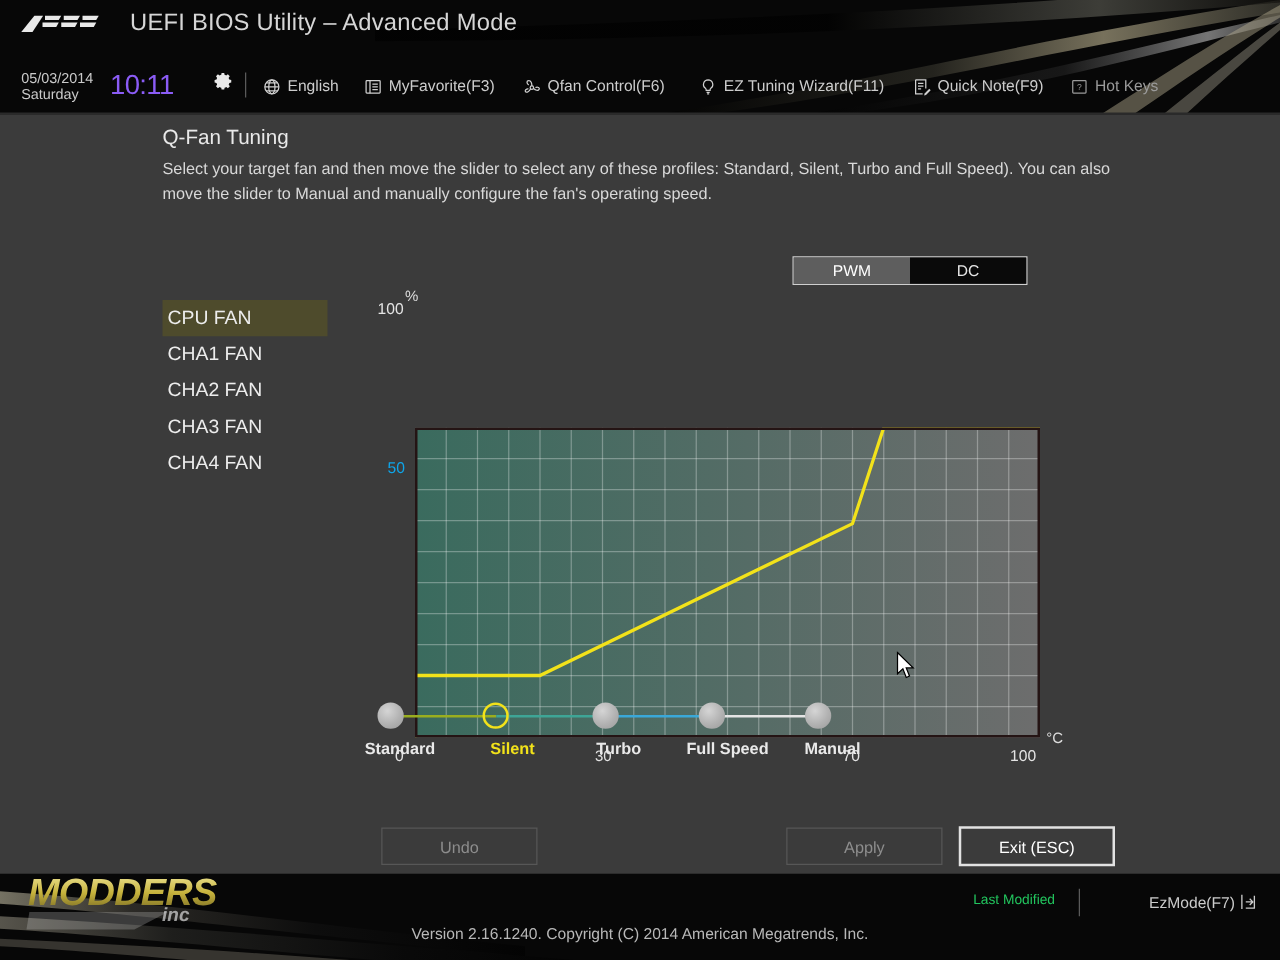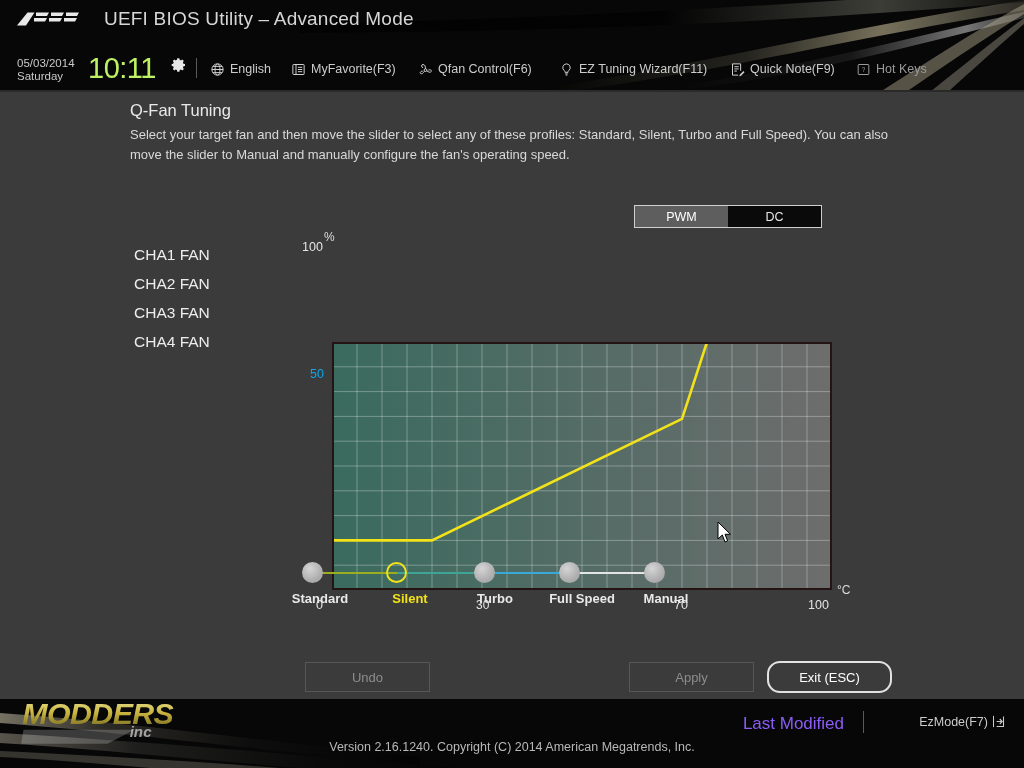--- a/index.html
+++ b/index.html
@@ -28,21 +28,21 @@
   }
   .hdr-title {
     position: absolute; left: 104px; top: 8px;
     font-size: 19px; color: #d6d6d6; letter-spacing: .2px;
   }
   .dt-block { position: absolute; left: 17px; top: 57px; width: 70px; }
   .dt-date { font-size: 11.5px; color: #c9c9c9; line-height: 13px; }
   .dt-day  { font-size: 11.5px; color: #c9c9c9; line-height: 13px; }
   .clock {
     position: absolute; left: 88px; top: 52px;
-    font-size: 29px; color: #bef264; letter-spacing: -.5px; line-height: 32px;
+    font-size: 22px; color: #8b5cf6; letter-spacing: -.5px; line-height: 32px;
   }
   .gear-ico { position: absolute; left: 171px; top: 57px; width: 16px; height: 16px; }
   .hdr-sep {
     position: absolute; left: 196px; top: 58px; width: 1px; height: 20px;
     background: #5a5a5a;
   }
   .menu { position: absolute; left: 210px; top: 59px; height: 20px; }
   .menu-item {
     position: absolute; top: 0; height: 20px;
     display: flex; align-items: center; gap: 5px;
@@ -126,21 +126,21 @@
 
   
   .footer {
     position: absolute; left: 0; top: 699px; width: 1024px; height: 69px;
     background: #0a0a0a; overflow: hidden;
   }
   .ftr-swoosh { position: absolute; inset: 0; pointer-events: none; }
   .modders-wm { position: absolute; left: 20px; top: -9px; width: 175px; height: 70px; }
   .ftr-lastmod {
     position: absolute; right: 180px; top: 15px;
-    font-size: 17px; color: #8b5cf6; white-space: nowrap; cursor: pointer;
+    font-size: 11px; color: #22c55e; white-space: nowrap; cursor: pointer;
   }
   .ftr-vsep {
     position: absolute; right: 160px; top: 12px; width: 1px; height: 22px; background: #5a5a5a;
   }
   .ftr-ezmode {
     position: absolute; right: 18px; top: 15px;
     font-size: 12.5px; color: #cbcbcb; white-space: nowrap;
     display: flex; align-items: center; gap: 3px; cursor: pointer;
   }
   .ftr-ver {
@@ -274,20 +274,23 @@
     </div>
     <div class="hdr-bottom-line"></div>
   </div>
 
   <div class="body-area">
 
     <div class="page-title">Q-Fan Tuning</div>
     <div class="page-desc">Select your target fan and then move the slider to select any of these profiles: Standard, Silent, Turbo and Full Speed). You can also move the slider to Manual and manually configure the fan's operating speed.</div>
 
     <div class="fan-list">
+      <div class="fan-item selected">
+        <span>CPU FAN</span>
+      </div>
       <div class="fan-item">
         <span>CHA1 FAN</span>
       </div>
       <div class="fan-item">
         <span>CHA2 FAN</span>
       </div>
       <div class="fan-item">
         <span>CHA3 FAN</span>
       </div>
       <div class="fan-item">
@@ -372,21 +375,21 @@
       <div class="slbl" style="left:282px">Full Speed</div>
       <div class="slbl" style="left:366px">Manual</div>
     </div>
 
     <div class="btn disabled" style="left:305px; top:570px; width:125px;">
       <span>Undo</span>
     </div>
     <div class="btn disabled" style="left:629px; top:570px; width:125px;">
       <span>Apply</span>
     </div>
-    <div class="btn active" style="left:767px; top:569px; width:125px; height:32px;border-radius:13px;">
+    <div class="btn active" style="left:767px; top:569px; width:125px; height:32px;">
       <span>Exit (ESC)</span>
     </div>
   </div>
 
   <div class="footer">
     <svg class="ftr-swoosh" viewBox="0 0 1024 69" preserveAspectRatio="none">
       <defs>
         <linearGradient id="fsw1" x1="0" y1="0" x2="1" y2="0">
           <stop offset="0" stop-color="#cfc9ae"></stop>
             <stop offset="0.25" stop-color="#4a4740"></stop>

